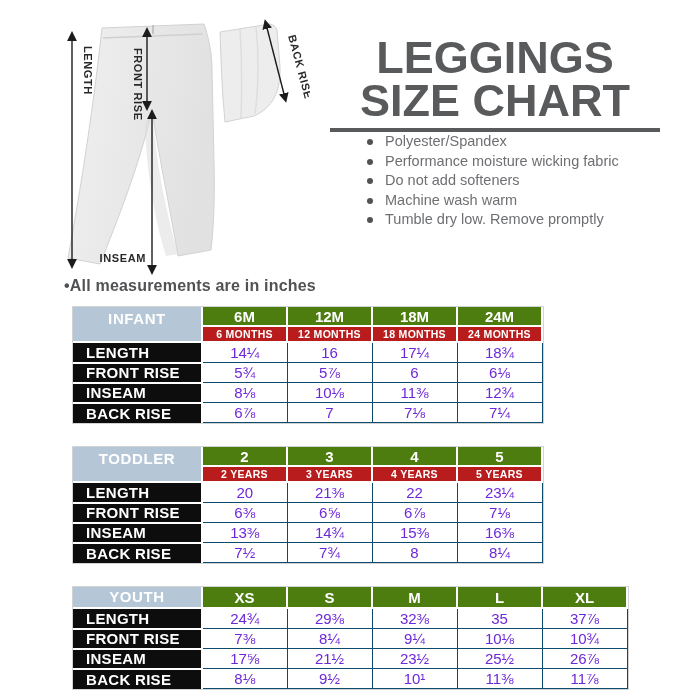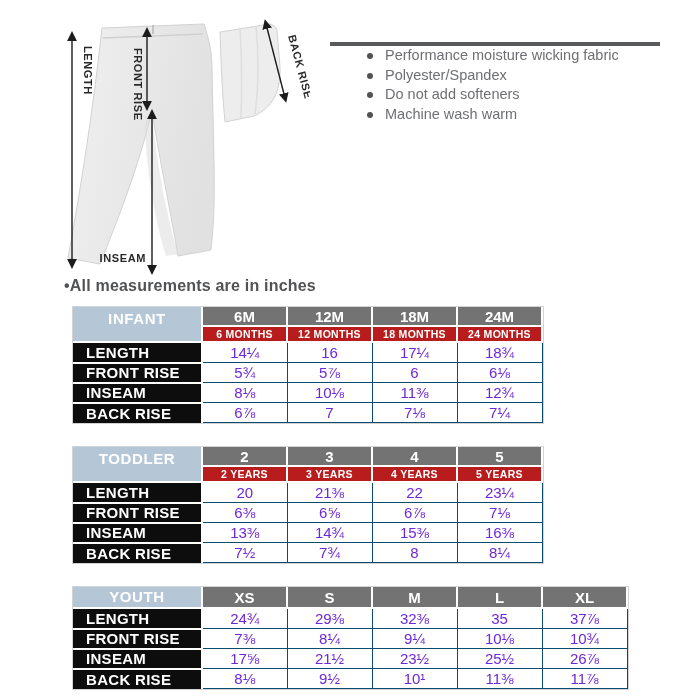--- a/index.html
+++ b/index.html
@@ -30,21 +30,21 @@
 
   
   .tables { position:absolute; left:72px; top:306px; }
   .tbl-wrap { border:1px solid #d2d3d4; display:table; margin-bottom:22px; }
   table.size-table { border-collapse:collapse; table-layout:fixed; }
   .size-table th, .size-table td { padding:0; }
   .size-table th.group { width:128px; background:#b5c7d6; color:#fff;
       font-size:15px; font-weight:bold; letter-spacing:0.6px; border:0;
       height:18px; text-align:center; line-height:20px; }
   .size-table th.group.span2 { vertical-align:top; line-height:23px; }
-  .size-table th.size { width:83px; background:#737373; color:#fff;
+  .size-table th.size { width:83px; background:#4d7c0f; color:#fff;
       font-size:15px; border:2px solid #fff; border-top:0; height:18px; text-align:center; }
   .size-table th.sub { background:#b91c1c; color:#fff; font-size:10.5px;
       border:2px solid #fff; height:14px; text-align:center; letter-spacing:0.3px; }
   .size-table th.rowlabel { background:#0d0d0e; color:#fff; font-size:15px;
       text-align:left; padding-left:13px; border:2px solid #fff; border-left:0;
       height:17px; letter-spacing:0.3px; }
   .size-table tr:last-child th.rowlabel { border-bottom:0; }
   .size-table td.val { background:#fff; color:#6d28d9; font-size:15px;
       text-align:center; border:1px solid #0c4a6e; height:19px; }
 </style>
@@ -82,26 +82,31 @@
 
     <text transform="translate(40,34) rotate(90)">LENGTH</text>
     <text transform="translate(90,36) rotate(90)">FRONT RISE</text>
     <text text-anchor="end" x="102" y="250">INSEAM</text>
     <text transform="translate(244,24) rotate(75)">BACK RISE</text>
   </svg>
 
   <div class="footnote">•All measurements are in inches</div>
 
   <div class="right-col">
+    <div class="title">
+      <div>LEGGINGS</div>
+      <div>SIZE CHART</div>
+    </div>
     <div class="divider"></div>
     <ul class="care-list">
+      <li>Polyester/Spandex</li>
       <li>Performance moisture wicking fabric</li>
-      <li>Polyester/Spandex</li>
       <li>Do not add softeners</li>
       <li>Machine wash warm</li>
+      <li>Tumble dry low. Remove promptly</li>
     </ul>
   </div>
 
   <div class="tables">
       <div class="tbl-wrap">
         <table class="size-table">
           <tbody>
             <tr>
               <th class="group span2" rowspan="2">INFANT</th>
               <th class="size">6M</th>

